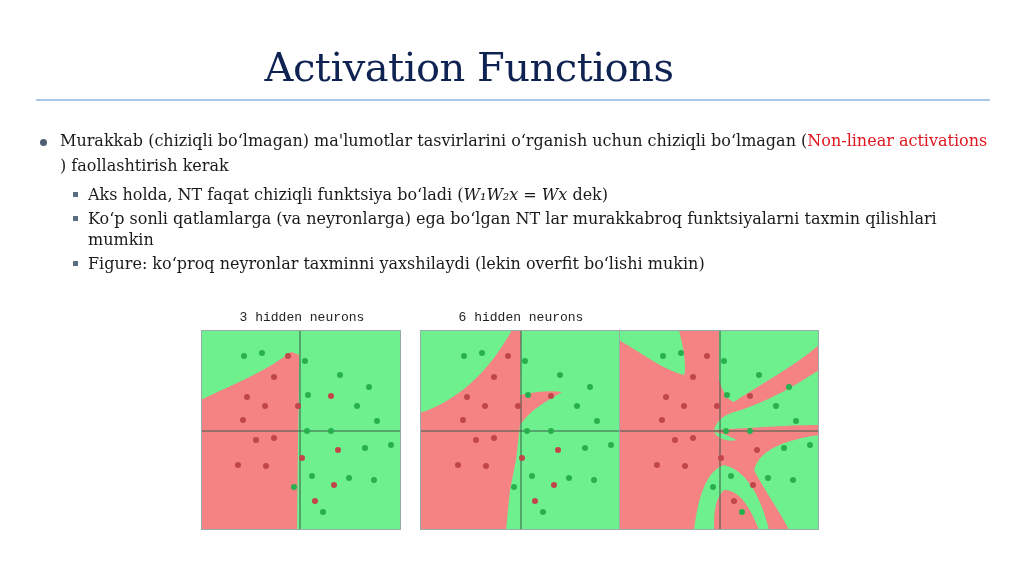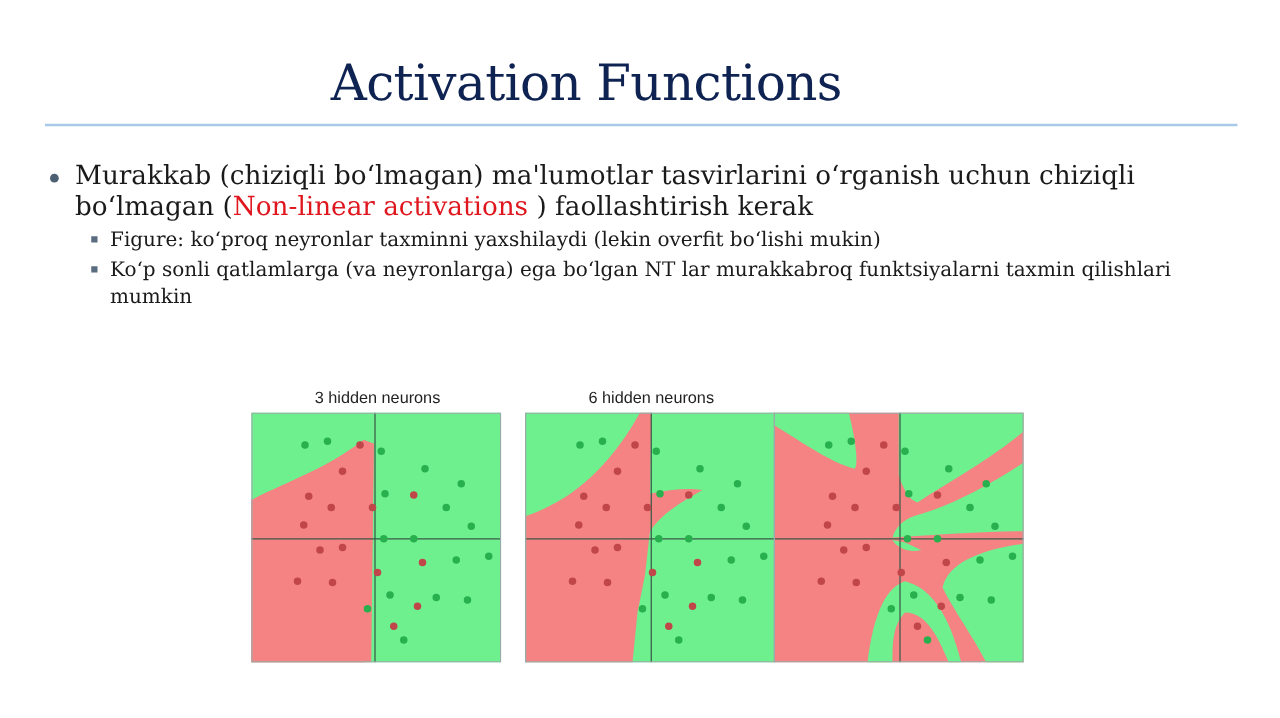--- a/index.html
+++ b/index.html
@@ -1,47 +1,51 @@
 <!DOCTYPE html>
 <html><head>
 <meta charset="utf-8">
 <style>
   html, body { margin:0; padding:0; background:#ffffff; }
   body { width:1024px; height:574px; position:relative; overflow:hidden; font-family:"DejaVu Serif", serif; }
   .title { position:absolute; left:0; width:916px; top:44px; text-align:center; font-family:"DejaVu Serif", serif; font-size:40px; color:#0f2352; letter-spacing:-0.5px;margin-left:11px; }
   .divider { position:absolute; left:36px; top:99px; width:954px; height:2px; background:#a9c9e8; }
   .body-text { position:absolute; left:36px; top:128px; width:960px; color:#1a1a1a; }
-  .l1 { position:relative; padding-left:24px; font-size:21px; line-height:25px; }
+  .l1 { position:relative; padding-left:24px; font-size:16px; line-height:25px; }
   .l1 .bullet { position:absolute; left:4px; top:11px; width:7px; height:7px; border-radius:50%; background:#4d5f73; }
   .red { color:#e0161f; }
   .l2 { position:relative; padding-left:52px; font-size:16px; line-height:21px; margin-top:3px; }
   .l2 .bullet { position:absolute; left:37px; top:8px; width:5px; height:5px; background:#5a6c80; }
   .math { font-style:italic; }
   .fig { position:absolute; top:310px; }
-  .fig .ftitle { position:absolute; left:0; width:100%; top:0; text-align:center; font-family:Liberation Sans, sans-serif; font-size:13px; color:#222; }
+  .fig .ftitle { position:absolute; left:0; width:100%; top:0; text-align:center; font-family:Liberation Mono, monospace; font-size:13px; color:#222; }
   .fig svg { position:absolute; left:0; top:20px; }
 </style>
 </head>
 <body>
 
 <div class="title">Activation Functions</div>
 <div class="divider"></div>
 
 <div class="body-text">
   <div class="l1">
     <span class="bullet"></span>
     <span>Murakkab (chiziqli bo‘lmagan) ma'lumotlar tasvirlarini o‘rganish uchun chiziqli bo‘lmagan (</span><span class="red">Non-linear activations</span><span> ) faollashtirish kerak</span>
   </div>
-  <div class="l2">
+  <div class="l2" style="margin-top:6px">
     <span class="bullet"></span>
-    <span>Figure:  ko‘proq neyronlar taxminni yaxshilaydi (lekin overfit bo‘lishi mukin)</span>
+    <span>Aks holda, NT faqat chiziqli funktsiya bo‘ladi (</span><span class="math">W₁W₂x = Wx</span><span> dek)</span>
   </div>
   <div class="l2">
     <span class="bullet"></span>
     <span>Ko‘p sonli qatlamlarga (va neyronlarga) ega bo‘lgan NT lar murakkabroq funktsiyalarni taxmin qilishlari mumkin</span>
+  </div>
+  <div class="l2">
+    <span class="bullet"></span>
+    <span>Figure:  ko‘proq neyronlar taxminni yaxshilaydi (lekin overfit bo‘lishi mukin)</span>
   </div>
 </div>
 
 <div class="fig" style="left:201px; width:202px; height:222px;">
   <div class="ftitle">3 hidden neurons</div>
   <svg width="200" height="200" viewBox="0 0 200 200">
     <rect x="0" y="0" width="200" height="200" fill="#6ef08f"></rect>
     <path d="M0,70 C30,55 60,45 90,22 L98,25 L96,200 L90,200 L92,150 L95,120 L96,100 L96,80 Z M0,70 L0,200 L90,200 Z" fill="#f58383"></path>
     <path d="M0,70 C30,55 60,45 90,22 L98,25 L97,100 L95,140 L92,180 L90,200 L0,200 Z" fill="#f58383"></path>
     <line x1="99" y1="0" x2="99" y2="200" stroke="#3a5a48" stroke-width="1"></line>

